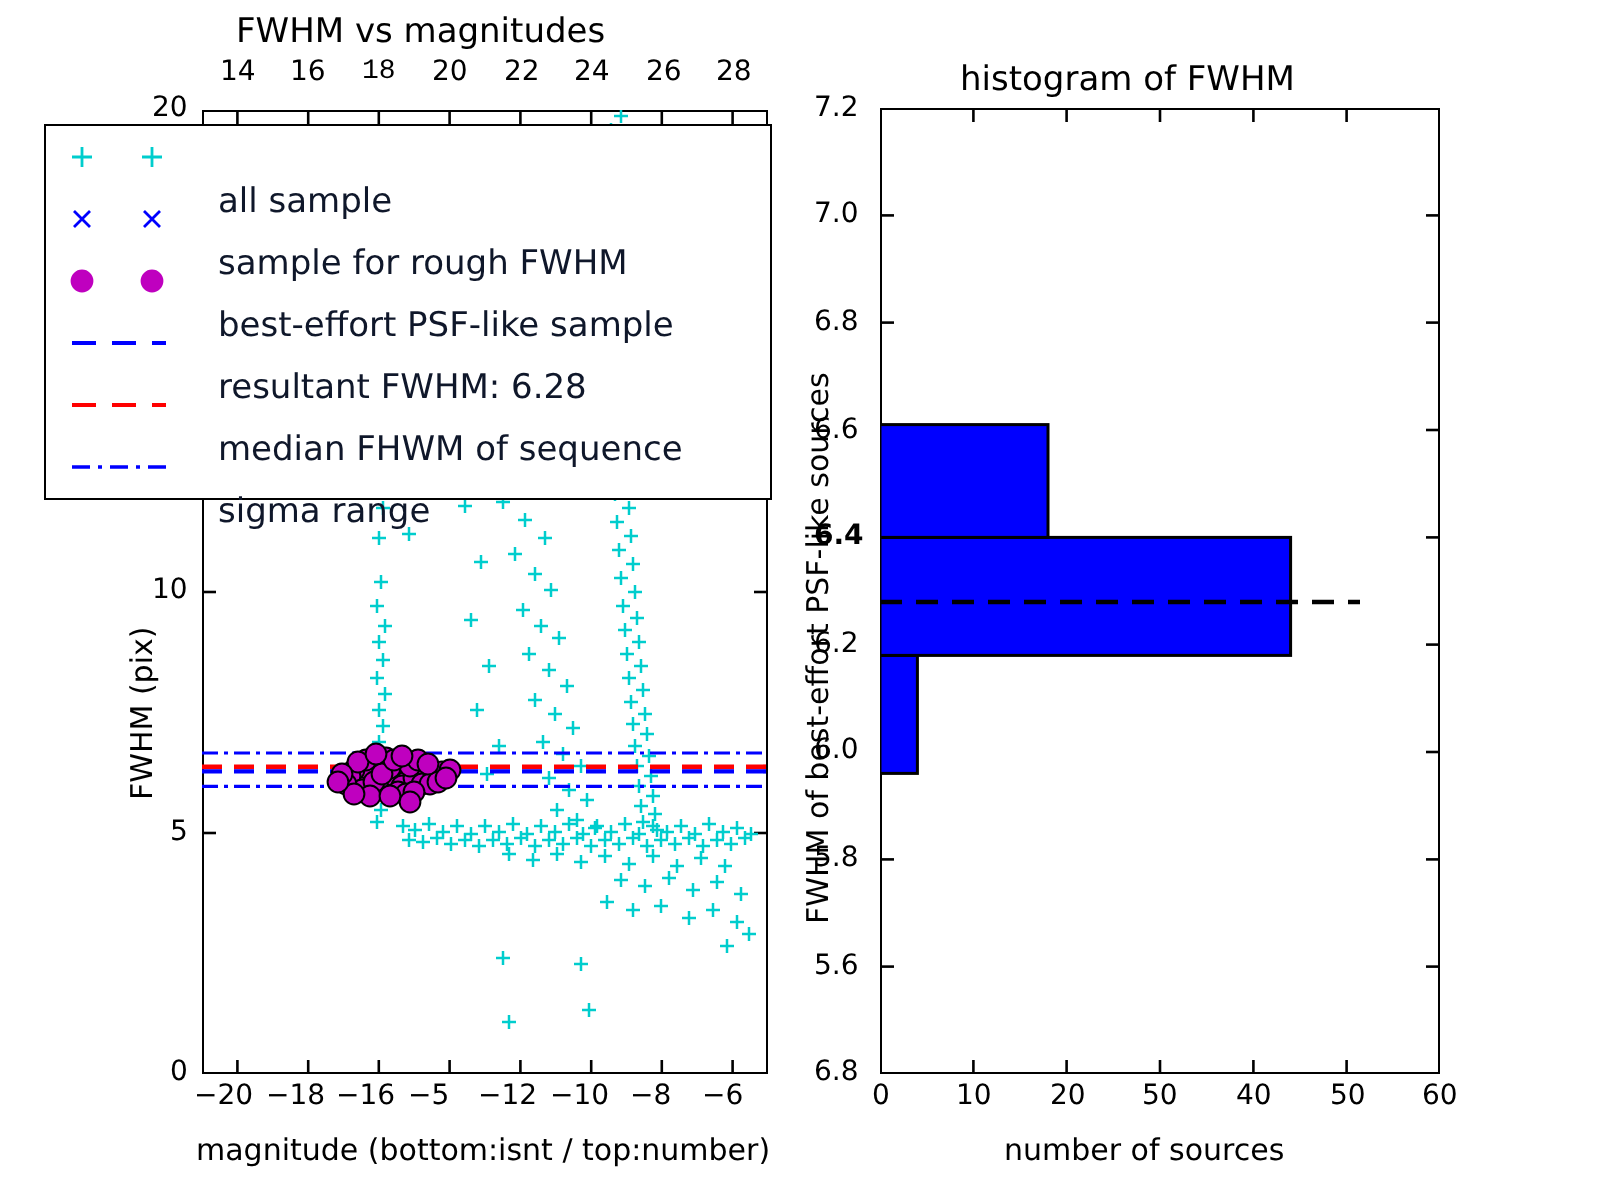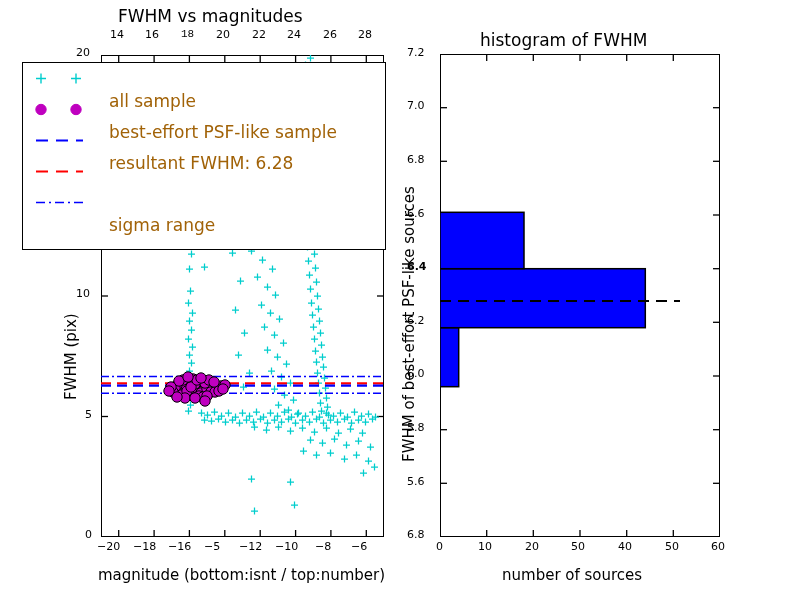--- a/index.html
+++ b/index.html
@@ -1,28 +1,28 @@
 <!DOCTYPE html>
 <html><head>
 <meta charset="utf-8">
 <style>
   html,body{margin:0;padding:0;background:#ffffff;}
   body{width:800px;height:600px;overflow:hidden;
        font-family:"DejaVu Sans","Liberation Sans",sans-serif;color:#000;}
   #root{position:relative;width:800px;height:600px;}
   .abs{position:absolute;}
-  .tick-lbl{position:absolute;font-size:11px;color:#000;white-space:nowrap;}
+  .tick-lbl{position:absolute;font-size:14px;color:#000;white-space:nowrap;}
   .title{position:absolute;font-size:17px;color:#000;white-space:nowrap;}
   .axlabel{position:absolute;font-size:15px;color:#000;white-space:nowrap;}
   .vrot{transform-origin:0 0;transform:rotate(-90deg);}
   .frame{position:absolute;border:1.4px solid #000;box-sizing:border-box;background:#fff;}
   .legendbox{position:absolute;border:1.2px solid #000;background:#fff;box-sizing:border-box;z-index:40;}
   .legrow{position:relative;height:31px;display:flex;align-items:center;}
   .legsym{width:86px;height:31px;position:relative;flex:0 0 86px;}
-  .legtxt{font-size:17px;color:#a16207;white-space:nowrap;margin-top:45px;}
+  .legtxt{font-size:17px;color:#0f172a;white-space:nowrap;margin-top:45px;}
   svg{display:block;}
 </style>
 </head>
 <body>
 
 <div id="root">
 
   <div class="title" style="left:118px;top:6px;">FWHM vs magnitudes</div>
 
   <div class="frame" style="left:101px;top:55px;width:283px;height:482px;"></div>
@@ -372,20 +372,31 @@
             <path d="M13 15.5h10M18 10.5v10"></path>
               <path d="M48 15.5h10M53 10.5v10"></path>
           </g>
         </svg>
       </span>
       <span class="legtxt">all sample</span>
     </div>
     <div class="legrow">
       <span class="legsym">
         <svg width="86" height="31">
+          <g stroke="#0000FF" stroke-width="1.4" fill="none">
+            <path d="M14 11.5l8 8M22 11.5l-8 8"></path>
+              <path d="M49 11.5l8 8M57 11.5l-8 8"></path>
+          </g>
+        </svg>
+      </span>
+      <span class="legtxt">sample for rough FWHM</span>
+    </div>
+    <div class="legrow">
+      <span class="legsym">
+        <svg width="86" height="31">
           <g fill="#BF00BF" stroke="#BF00BF" stroke-width="1">
             <circle cx="18" cy="15.5" r="5.2"></circle>
               <circle cx="53" cy="15.5" r="5.2"></circle>
           </g>
         </svg>
       </span>
       <span class="legtxt">best-effort PSF-like sample</span>
     </div>
     <div class="legrow">
       <span class="legsym">
@@ -394,20 +405,21 @@
         </svg>
       </span>
       <span class="legtxt">resultant FWHM: 6.28</span>
     </div>
     <div class="legrow">
       <span class="legsym">
         <svg width="86" height="31">
           <line x1="13" y1="15.5" x2="60" y2="15.5" stroke="#FF0000" stroke-width="2" stroke-dasharray="12 8"></line>
         </svg>
       </span>
+      <span class="legtxt">median FHWM of sequence</span>
     </div>
     <div class="legrow">
       <span class="legsym">
         <svg width="86" height="31">
           <line x1="13" y1="15.5" x2="60" y2="15.5" stroke="#0000FF" stroke-width="1.7" stroke-dasharray="9 4 2 4"></line>
         </svg>
       </span>
       <span class="legtxt">sigma range</span>
     </div>
   </div>

